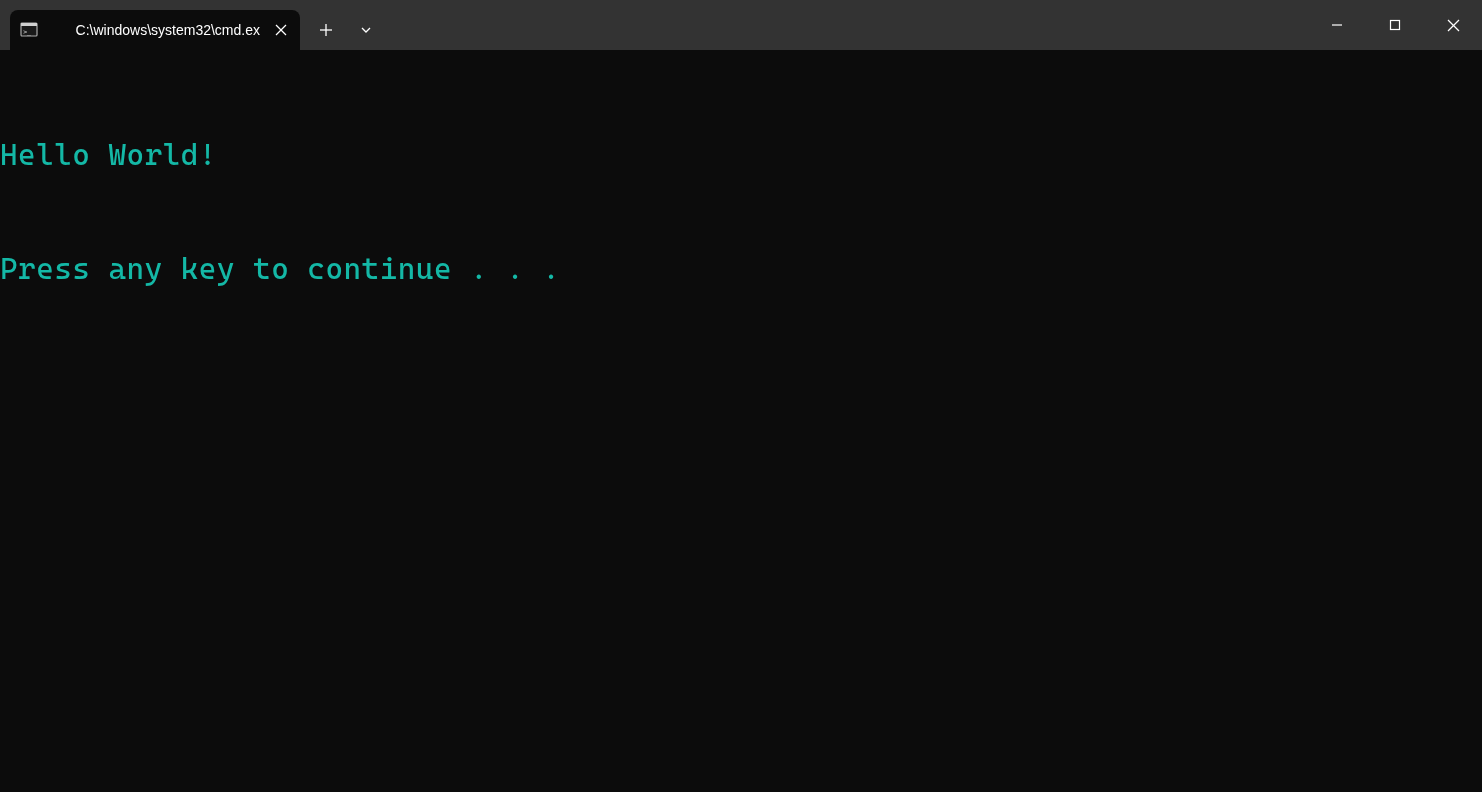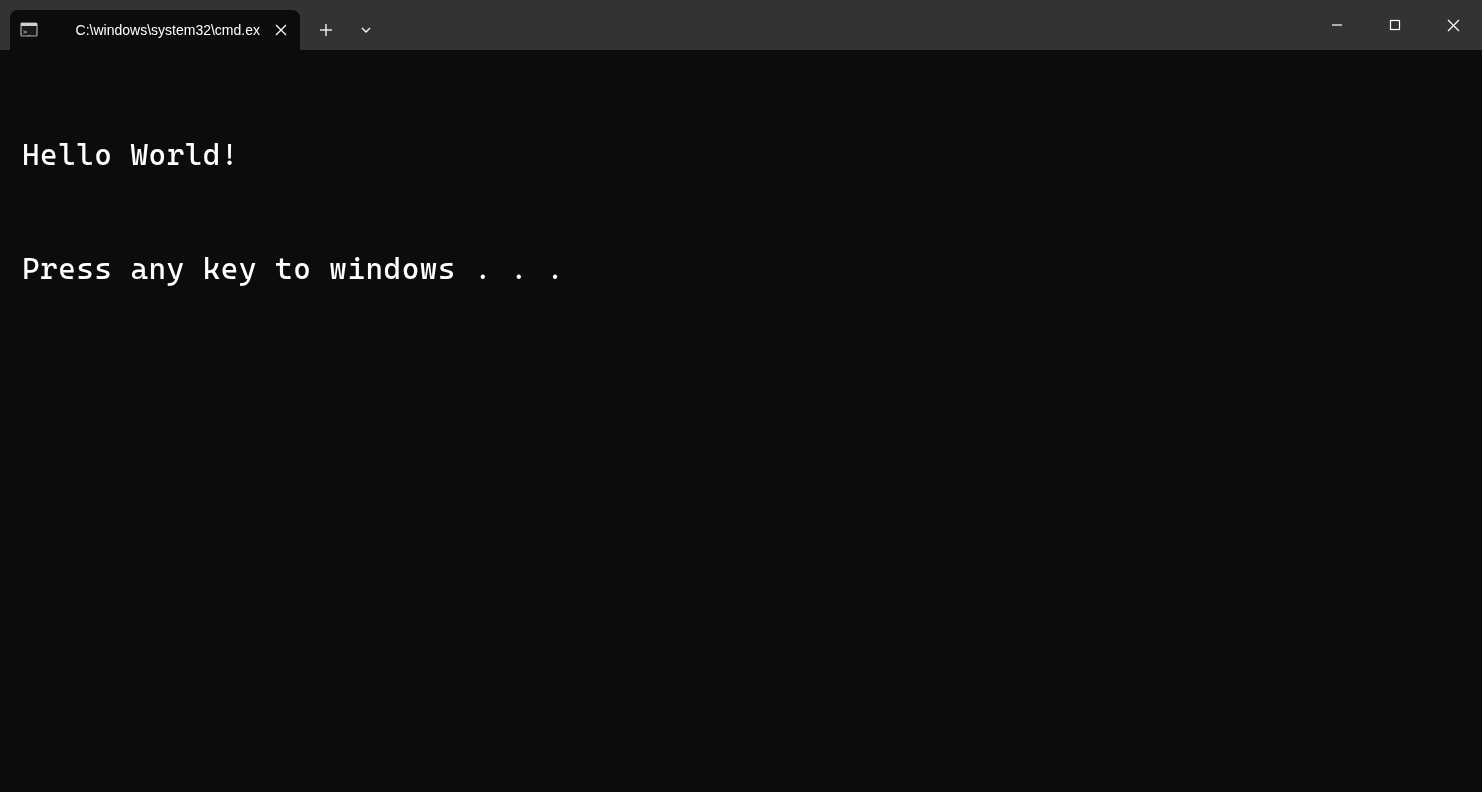--- a/index.html
+++ b/index.html
@@ -99,25 +99,25 @@
       display: flex;
       align-items: center;
       justify-content: center;
       color: #ffffff;
     }
 
     
     .terminal {
       height: calc(792px - 50px);
       background: #0c0c0c;
-      padding: 10px 22px;
+      padding: 10px 0;
       font-family: "Cascadia Mono", "Consolas", "Courier New", monospace;
       font-size: 30px;
       line-height: 38px;
-      color: #ffffff;
+      color: #14b8a6;
       white-space: pre;
       letter-spacing: 0.5px;
     }
     .terminal .line { display: block; }
 
     svg { display: block; }
   </style>
 </head>
 <body>
 
@@ -172,14 +172,14 @@
         <line x1="1" y1="1" x2="12" y2="12" stroke="#ffffff" stroke-width="1.3"></line>
         <line x1="12" y1="1" x2="1" y2="12" stroke="#ffffff" stroke-width="1.3"></line>
       </svg>
     </div>
   </div>
 
 </div>
 
 <div class="terminal">
   <span class="line">Hello World!</span>
-  <span class="line">Press any key to windows . . .</span>
+  <span class="line">Press any key to continue . . .</span>
 </div>
 
 </body></html>

